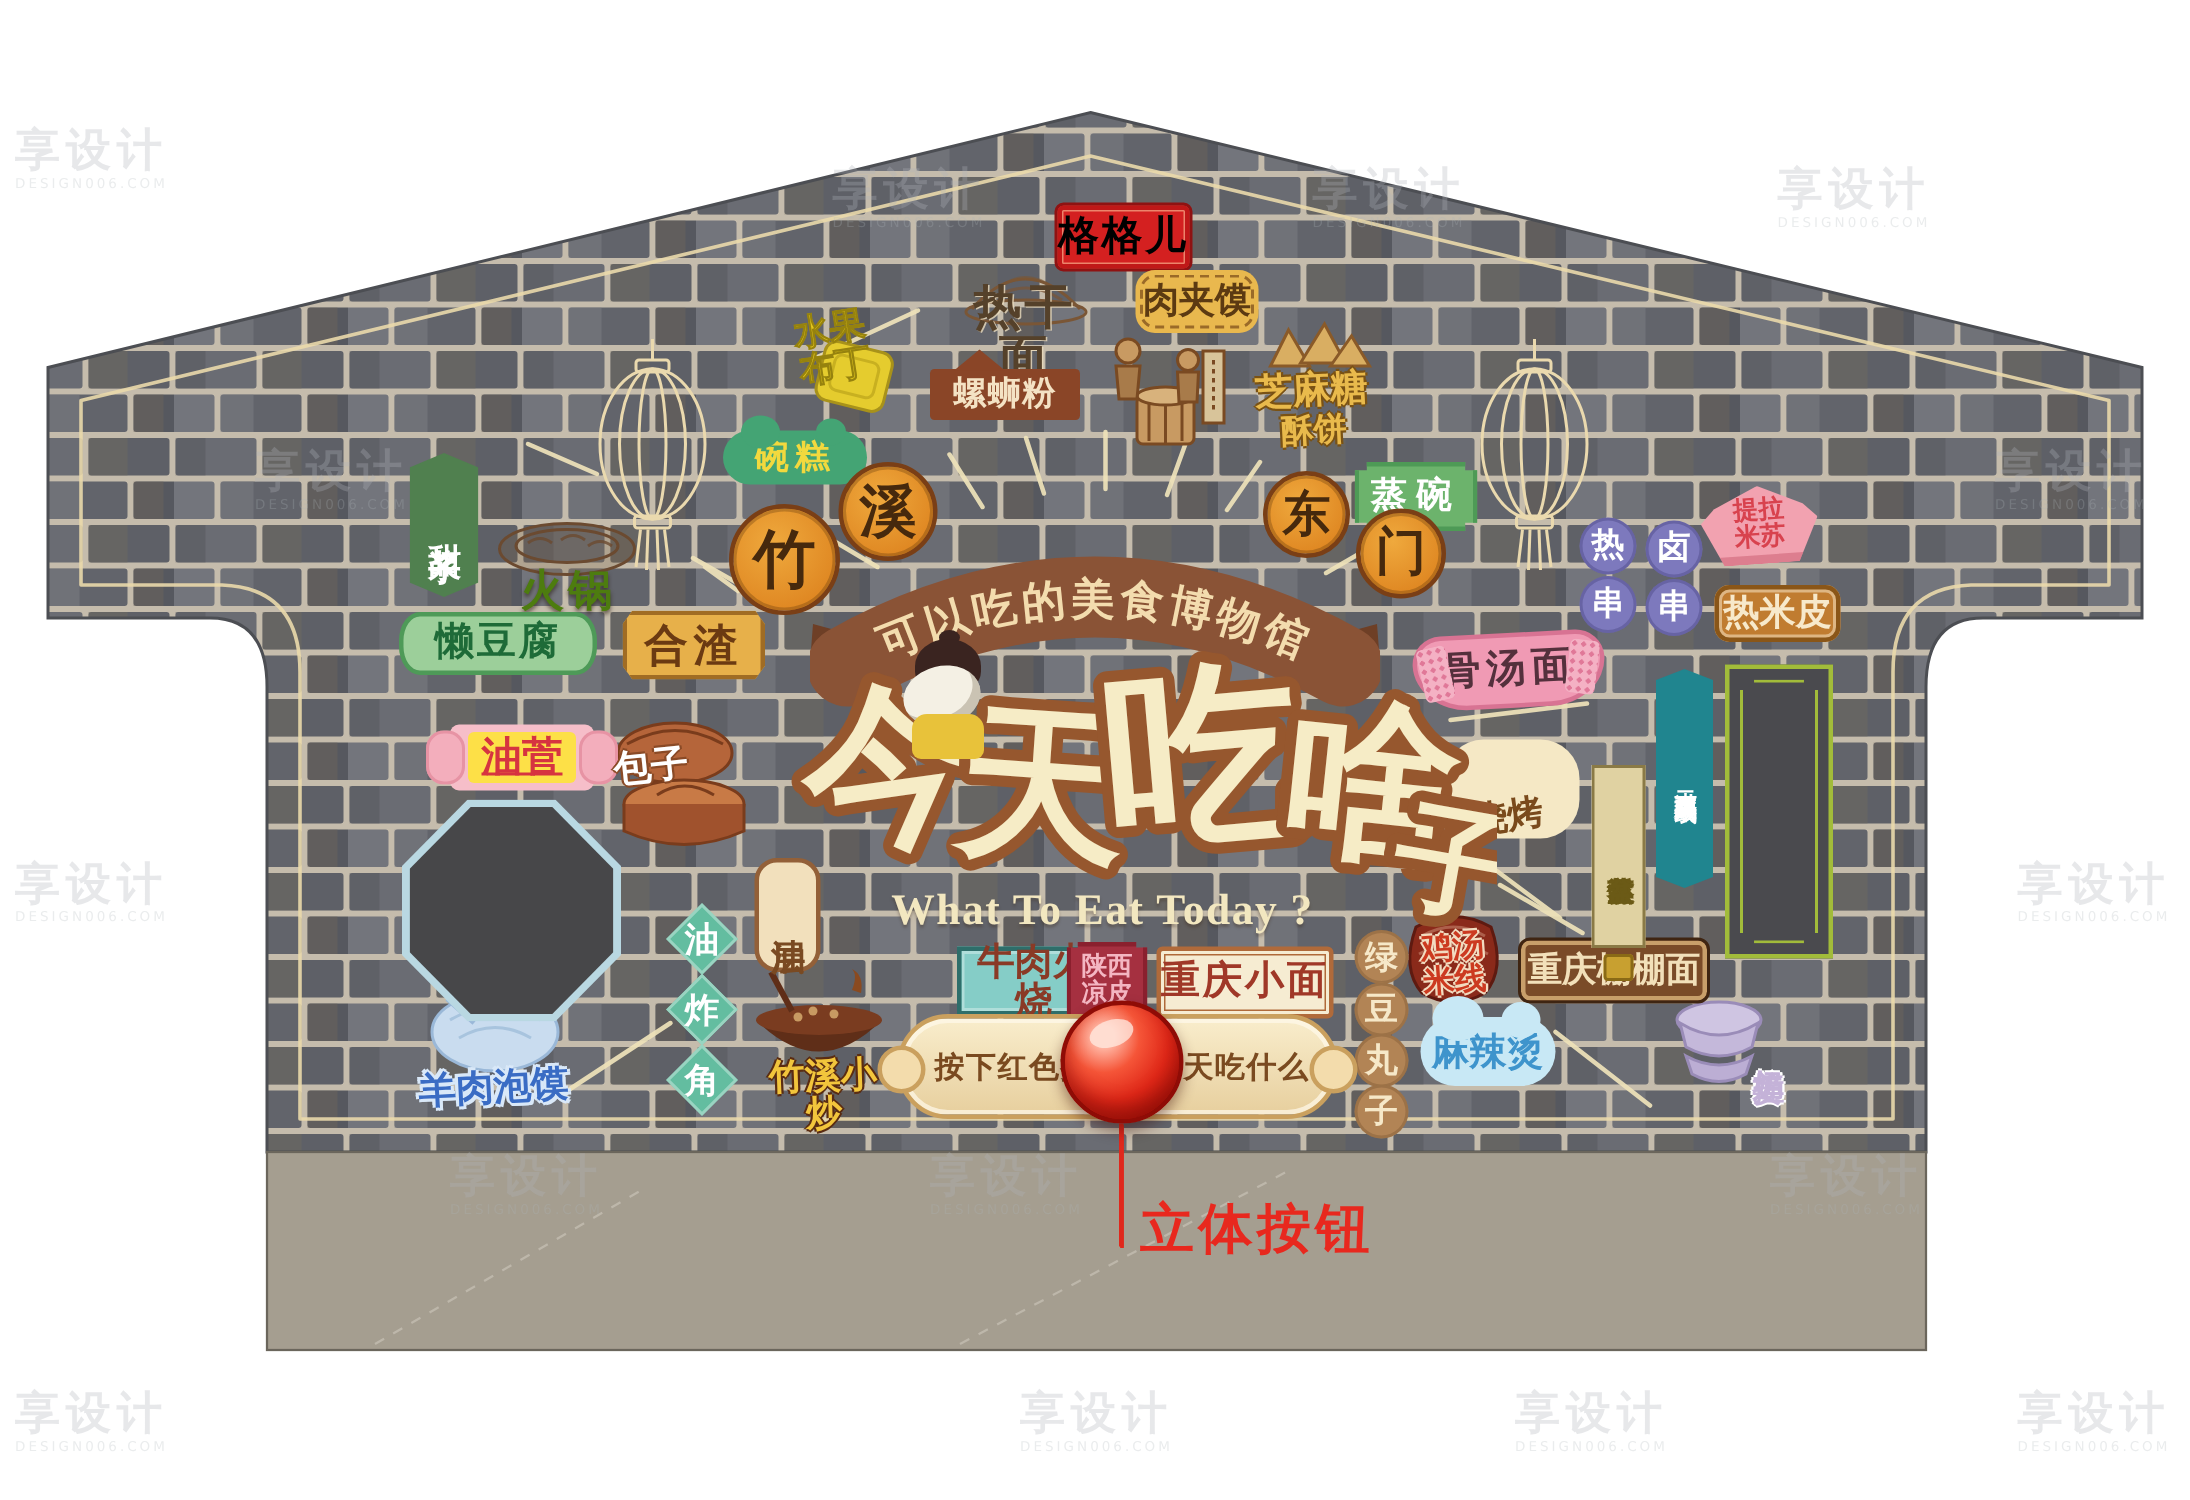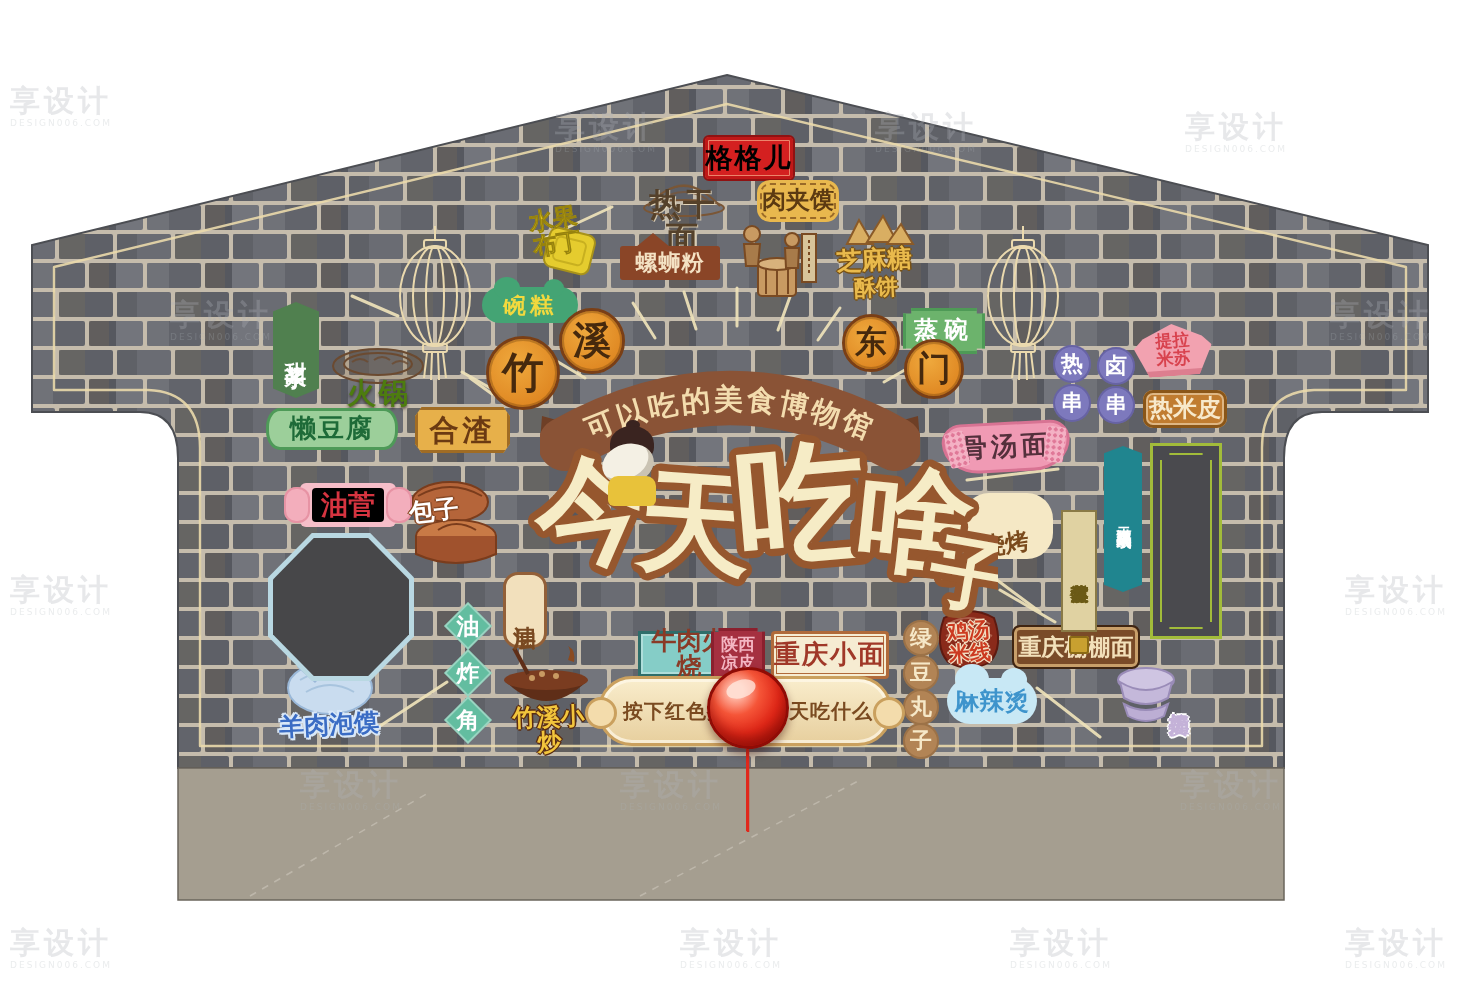--- a/index.html
+++ b/index.html
@@ -95,21 +95,21 @@
     clip-path:polygon(50% 0,100% 5%,100% 95%,50% 100%,0 95%,0 5%);letter-spacing:1px;}
 
   .board-r{left:1150px;top:443px;width:72px;height:196px;background:#4a4a4e;border:3px solid #a2bc3a;}
   .board-r i{position:absolute;inset:7px;border:2px solid #a2bc3a;
     clip-path:polygon(18% 0,82% 0,82% 4%,100% 4%,100% 96%,82% 96%,82% 100%,18% 100%,18% 96%,0 96%,0 4%,18% 4%);}
 
   .sign-youjian{left:300px;top:483px;width:96px;height:44px;background:#f6bec9;border-radius:6px;color:#d63440;font-size:27px;}
   .sign-youjian:before,.sign-youjian:after{content:"";position:absolute;top:4px;width:26px;height:36px;background:#f3aebc;
     border-radius:12px;box-shadow:inset 0 0 0 2px rgba(220,120,140,.5);}
   .sign-youjian:before{left:-16px;} .sign-youjian:after{right:-16px;}
-  .sign-youjian b{background:#000000;border-radius:4px;padding:3px 9px;font-weight:bold;}
+  .sign-youjian b{background:#fde047;border-radius:4px;padding:3px 9px;font-weight:bold;text-decoration:underline;}
 
   .t-baozi{left:402px;top:497px;width:64px;height:28px;color:#fff;font-size:25px;transform:rotate(-6deg);
     text-shadow:-1.5px 0 #8a4a26,1.5px 0 #8a4a26,0 -1.5px #8a4a26,0 1.5px #8a4a26;}
 
   .oct{left:268px;top:533px;width:146px;height:148px;background:#b9d8e2;
     clip-path:polygon(30% 0,70% 0,100% 30%,100% 70%,70% 100%,30% 100%,0 70%,0 30%);}
   .oct i{position:absolute;inset:5px;background:#474749;
     clip-path:polygon(30% 0,70% 0,100% 30%,100% 70%,70% 100%,30% 100%,0 70%,0 30%);}
 
   .dia{position:absolute;width:34px;height:34px;background:#63bda0;transform:rotate(45deg);
@@ -480,27 +480,29 @@
   <svg class="abs title-svg" width="500" height="200" viewBox="0 0 500 200">
     <g font-weight="bold" fill="#f6ecc6" stroke="#96572e" stroke-width="15" stroke-linejoin="round" style="paint-order:stroke fill">
       <text x="38" y="128" font-size="118" transform="rotate(-8 90 100)">今</text>
       <text x="140" y="138" font-size="112" transform="rotate(4 190 110)">天</text>
       <text x="240" y="126" font-size="132" transform="rotate(-5 300 95)">吃</text>
       <text x="358" y="136" font-size="116" transform="rotate(6 410 110)">啥</text>
       <text x="430" y="178" font-size="80" transform="rotate(10 465 160)">子</text>
     </g>
   </svg>
 
+  <div class="s t-en">What To Eat Today ?</div>
 
   <div class="abs plaque">
     <span class="pl">按下红色按钮</span>
     <span class="pr">看看今天吃什么</span>
   </div>
   <div class="abs btn-red"></div>
   <div class="abs stem"></div>
+  <div class="s t-anno">立体按钮</div>
 
   <div class="wm" style="left:10px;top:86px">
       <span>享设计</span>
       <em>DESIGN006.COM</em>
     </div>
   <div class="wm" style="left:555px;top:112px">
       <span>享设计</span>
       <em>DESIGN006.COM</em>
     </div>
   <div class="wm" style="left:875px;top:112px">

